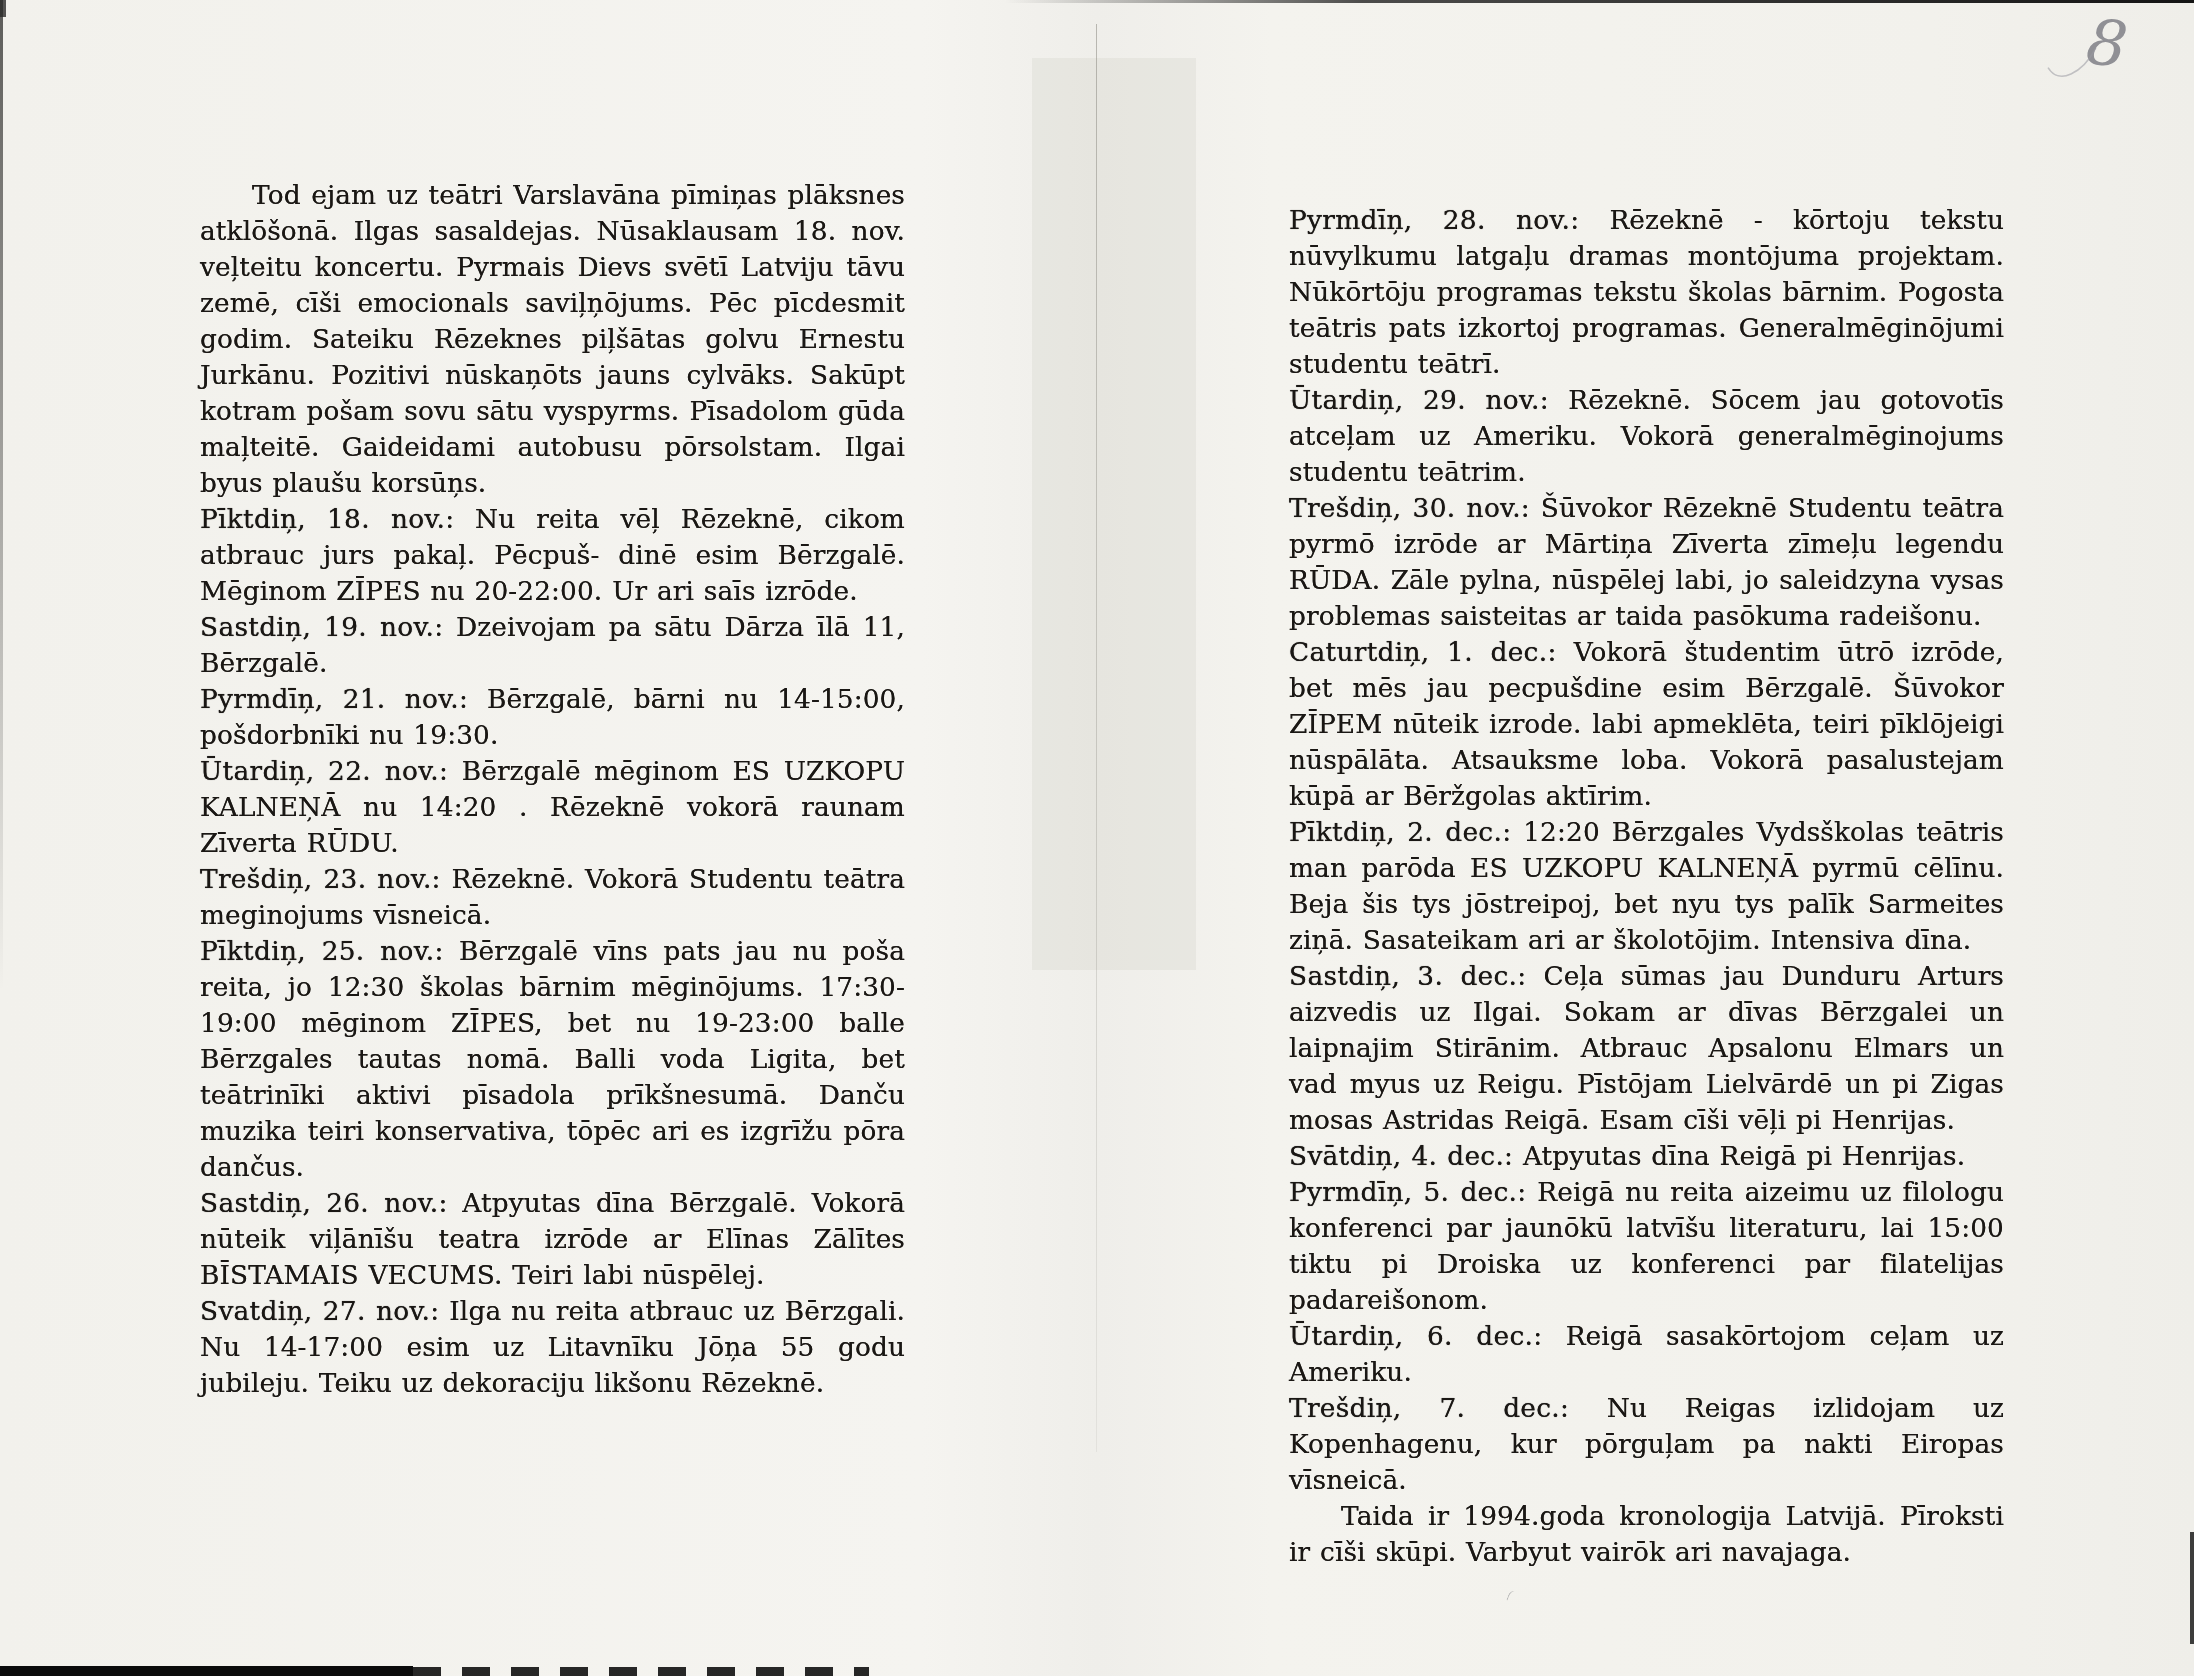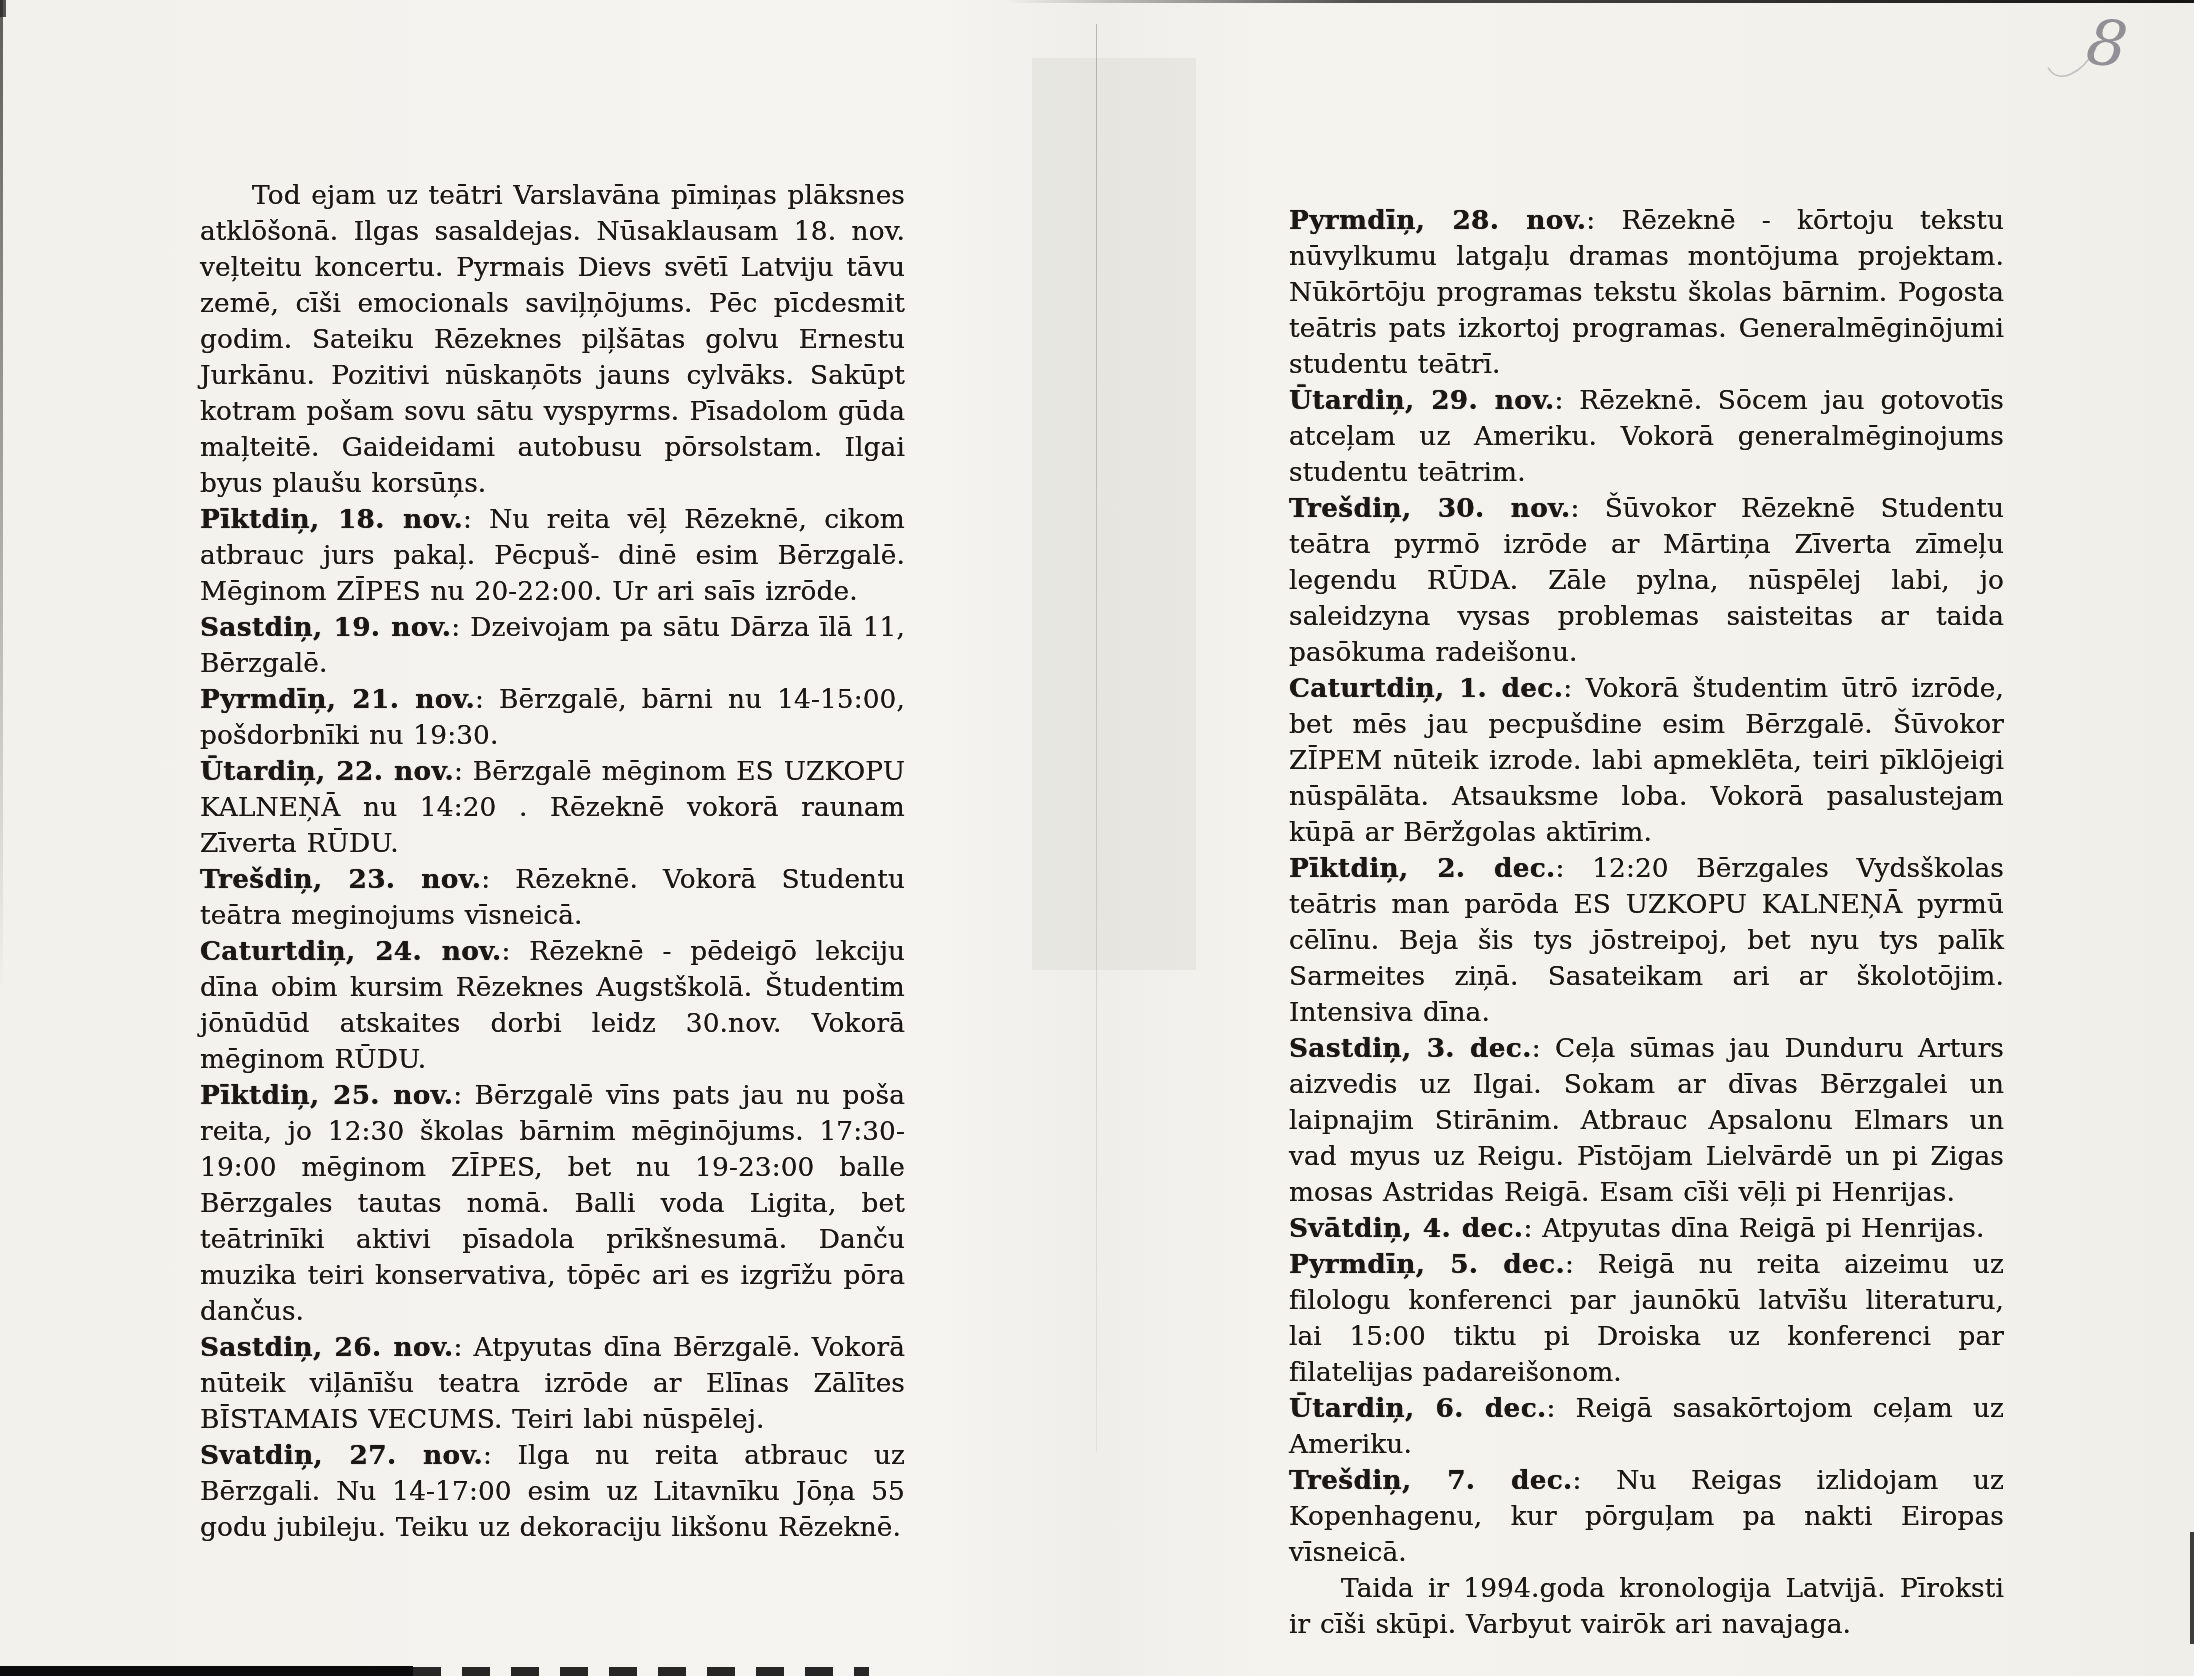--- a/index.html
+++ b/index.html
@@ -27,21 +27,21 @@
     letter-spacing: 0.1px;
     word-spacing: 1.3px;
     color: #1a1714;
     text-shadow: 0 0 0.5px rgba(25, 22, 18, 0.85);
   }
   .column.left  { left: 200px;  top: 177px; width: 705px; }
   .column.right { left: 1289px; top: 202px; width: 715px; }
   p.entry { margin: 0; }
   p.entry.indent { text-indent: 52px; }
   b.day {
-    font-weight: bold;
+    font-weight: normal;
     letter-spacing: 0.3px;
     text-shadow: 0 0 0.7px rgba(0, 0, 0, 0.9);
   }
   .pencil-number {
     position: absolute;
     left: 2087px;
     top: 12px;
     font-size: 63px;
     line-height: 63px;
     font-style: italic;
@@ -115,21 +115,20 @@
 
   <p class="entry"><span><b class="day">Sastdiņ, 19. nov.</b><span class="sep">: </span></span><span>Dzeivojam pa sātu Dārza īlā 11, Bērzgalē.</span></p>
 
 
   <p class="entry"><span><b class="day">Pyrmdīņ, 21. nov.</b><span class="sep">: </span></span><span>Bērzgalē, bārni nu 14-15:00, pošdorbnīki nu 19:30.</span></p>
 
   <p class="entry"><span><b class="day">Ūtardiņ, 22. nov.</b><span class="sep">: </span></span><span>Bērzgalē mēginom ES UZKOPU KALNEŅĀ nu 14:20 . Rēzeknē vokorā raunam Zīverta RŪDU.</span></p>
 
   <p class="entry"><span><b class="day">Trešdiņ, 23. nov.</b><span class="sep">: </span></span><span>Rēzeknē. Vokorā Studentu teātra meginojums vīsneicā.</span></p>
 
-  <p class="entry"><span><b class="day">Caturtdiņ, 24. nov.</b><span class="sep">: </span></span><span>Rēzeknē - pēdeigō lekciju dīna obim kursim Rēzeknes Augstškolā. Študentim jōnūdūd atskaites dorbi leidz 30.nov. Vokorā mēginom RŪDU.</span></p>
 
   <p class="entry"><span><b class="day">Pīktdiņ, 25. nov.</b><span class="sep">: </span></span><span>Bērzgalē vīns pats jau nu poša reita, jo 12:30 školas bārnim mēginōjums. 17:30-19:00 mēginom ZĪPES, bet nu 19-23:00 balle Bērzgales tautas nomā. Balli voda Ligita, bet teātrinīki aktivi pīsadola prīkšnesumā. Danču muzika teiri konservativa, tōpēc ari es izgrīžu pōra dančus.</span></p>
 
   <p class="entry"><span><b class="day">Sastdiņ, 26. nov.</b><span class="sep">: </span></span><span>Atpyutas dīna Bērzgalē. Vokorā nūteik viļānīšu teatra izrōde ar Elīnas Zālītes BĪSTAMAIS VECUMS. Teiri labi nūspēlej.</span></p>
 
   <p class="entry"><span><b class="day">Svatdiņ, 27. nov.</b><span class="sep">: </span></span><span>Ilga nu reita atbrauc uz Bērzgali. Nu 14-17:00 esim uz Litavnīku Jōņa 55 godu jubileju. Teiku uz dekoraciju likšonu Rēzeknē.</span></p>
 </div>
   <div class="column right">
   <p class="entry"><span><b class="day">Pyrmdīņ, 28. nov.</b><span class="sep">: </span></span><span>Rēzeknē - kōrtoju tekstu nūvylkumu latgaļu dramas montōjuma projektam. Nūkōrtōju programas tekstu školas bārnim. Pogosta teātris pats izkortoj programas. Generalmēginōjumi studentu teātrī.</span></p>
 

